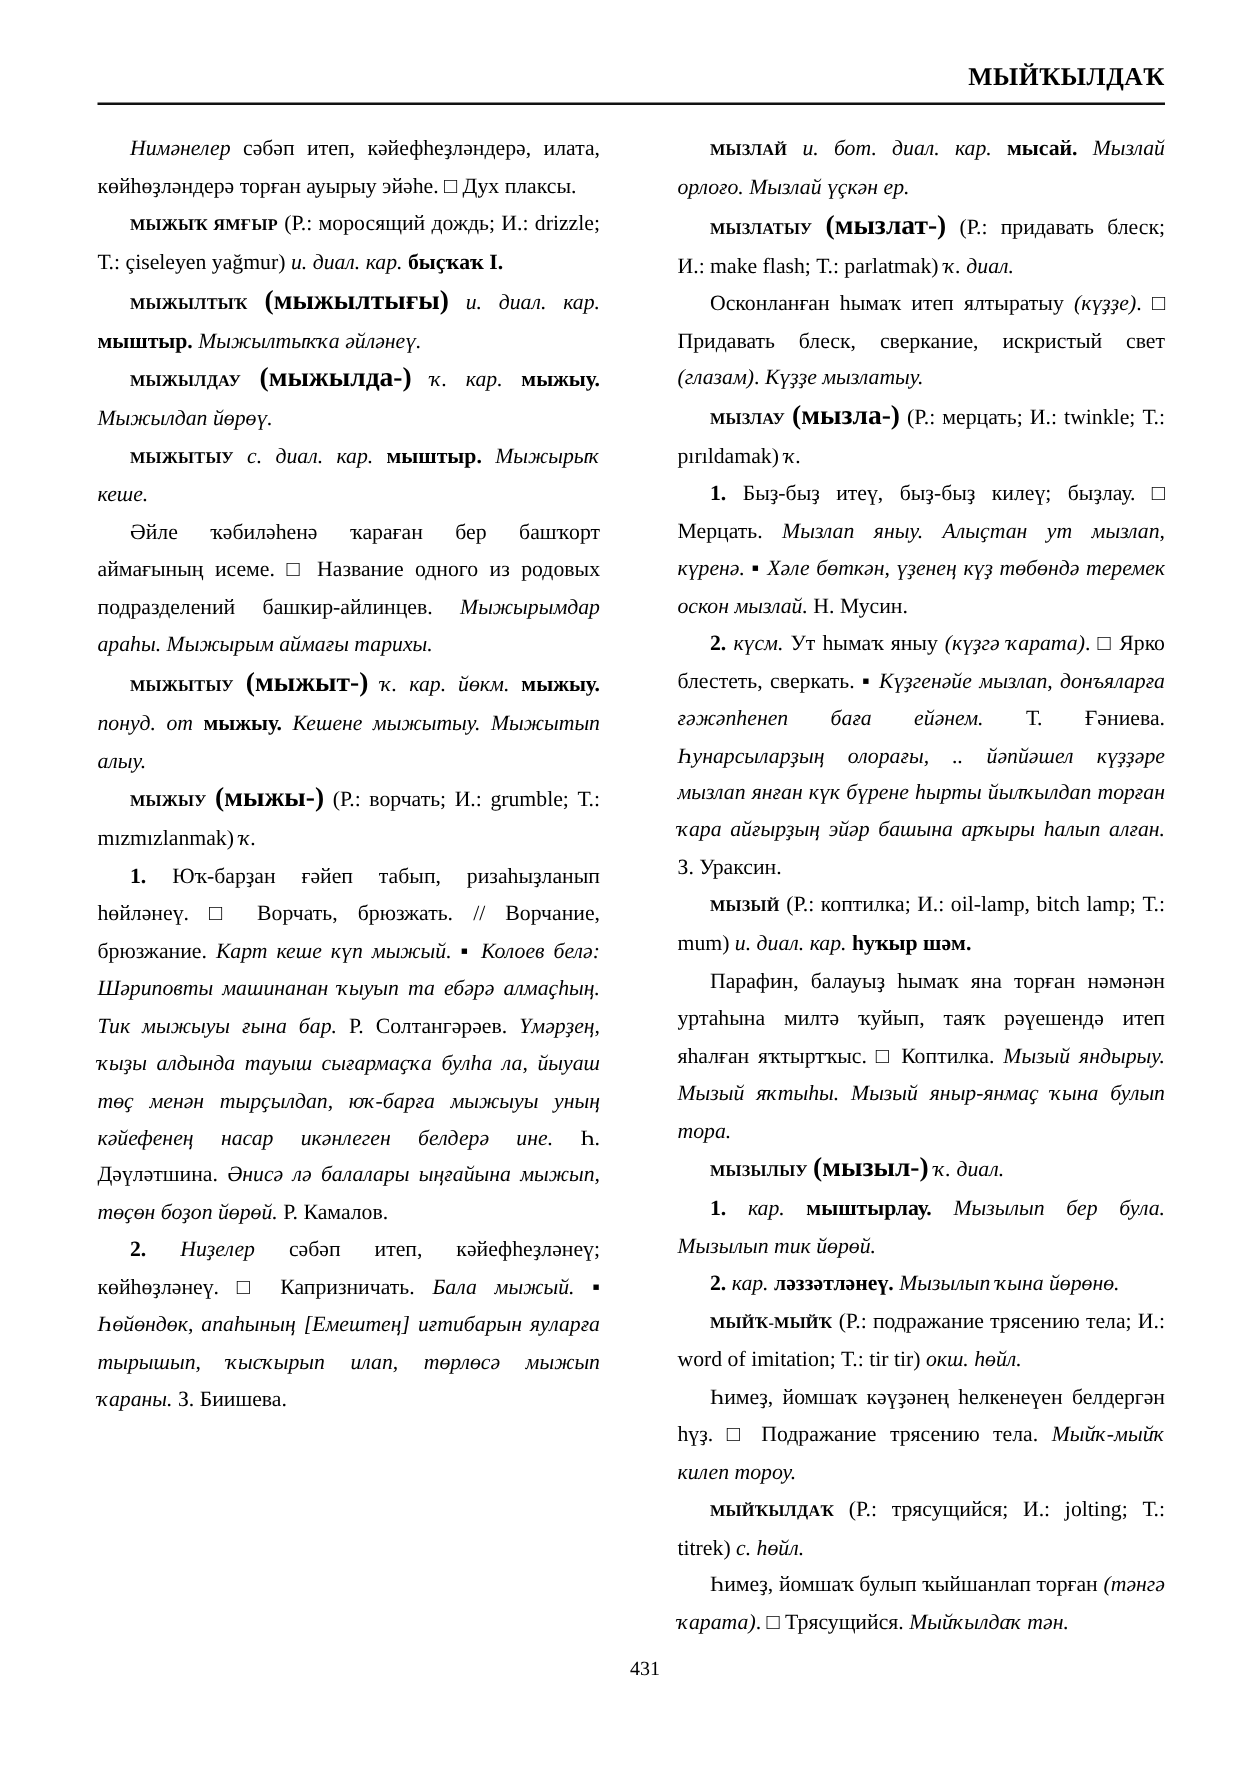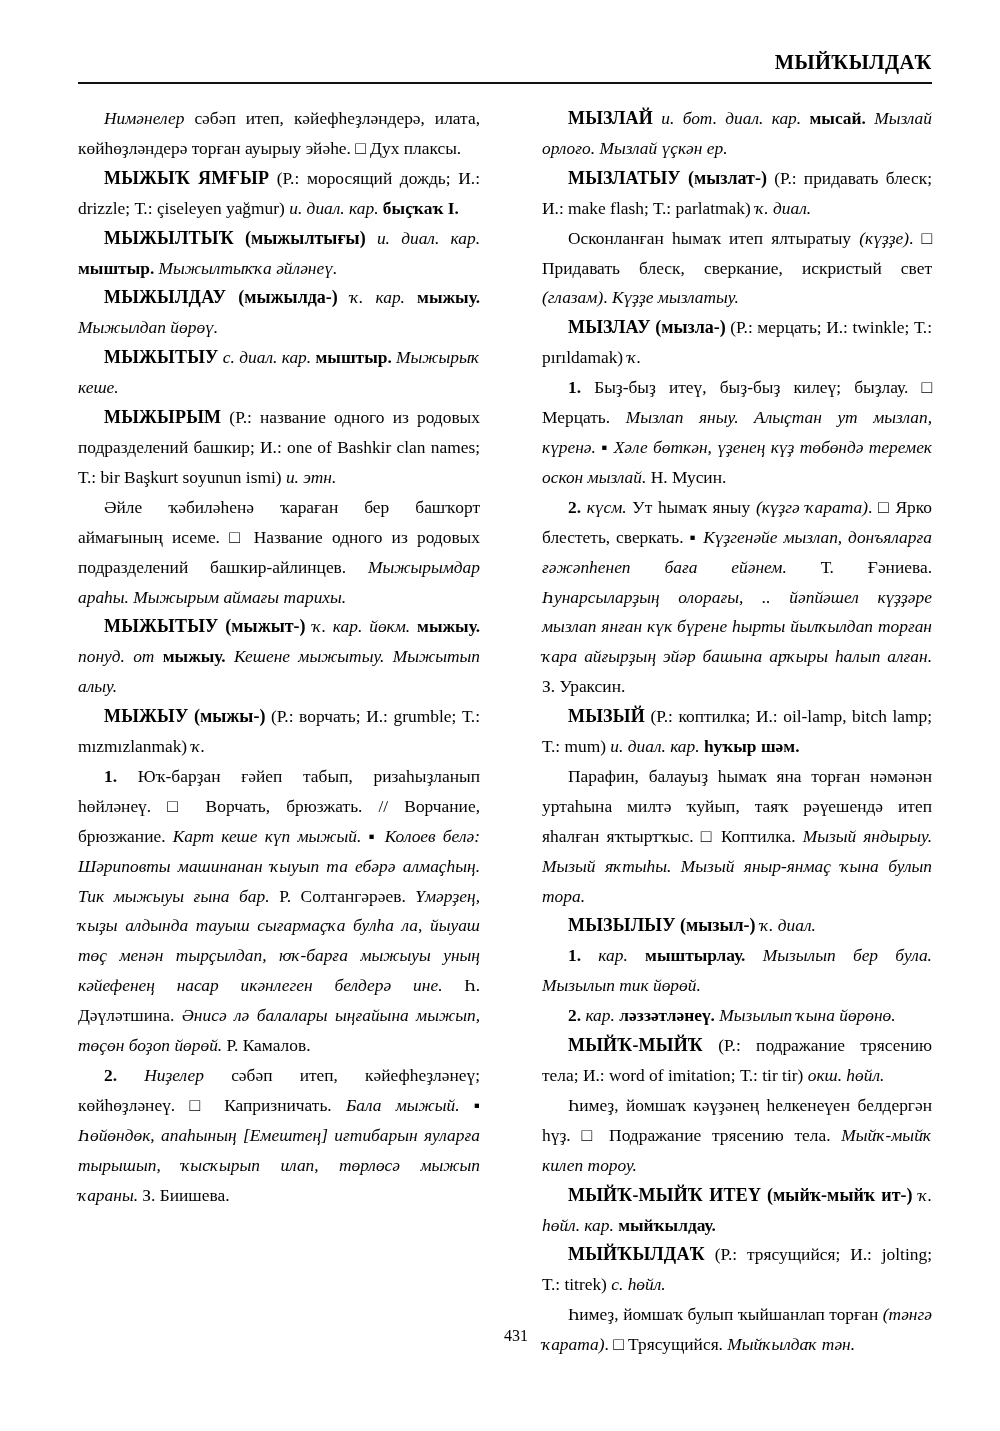--- a/index.html
+++ b/index.html
@@ -68,26 +68,26 @@
   p.e {
     margin: 0;
     padding: 0;
     text-indent: 26px;
   }
 
   b  { font-weight: bold; }
   i  { font-style: italic; }
   .hw {                    
     font-weight: bold;
-    font-size: 18px;
+    font-size: 13px;
     letter-spacing: 0.2px;
   }
   .hwsm {                  
     font-weight: bold;
-    font-size: 18px;
+    font-size: 22px;
   }
 
   
   .folio {
     position: absolute;
     left: 16px;
     top: 1327px;
     width: 1000px;
     text-align: center;
     font-size: 16px;
@@ -103,42 +103,40 @@
     <div class="runrule"></div>
   </div>
 
   <div class="cols">
     <div class="col left" id="col-left">
         <p class="e"><i>Нимәнелер</i> сәбәп итеп, кәйефһеҙләндерә, илата, көйһөҙләндерә торған ауырыу эйәһе. □ Дух плаксы.</p>
         <p class="e"><span class="hw">МЫЖЫҠ ЯМҒЫР</span> (Р.: моросящий дождь; И.: drizzle; Т.: çiseleyen yağmur) <i>и. диал. кар.</i> <b>быҫҡаҡ I.</b></p>
         <p class="e"><span class="hw">МЫЖЫЛТЫҠ</span> <span class="hwsm">(мыжылтығы)</span> <i>и. диал. кар.</i> <b>мыштыр.</b> <i>Мыжылтыҡҡа әйләнеү.</i></p>
         <p class="e"><span class="hw">МЫЖЫЛДАУ</span> <span class="hwsm">(мыжылда-)</span> <i>ҡ. кар.</i> <b>мыжыу.</b> <i>Мыжылдап йөрөү.</i></p>
         <p class="e"><span class="hw">МЫЖЫТЫУ</span> <i>с. диал. кар.</i> <b>мыштыр.</b> <i>Мыжырыҡ кеше.</i></p>
-        <p class="e"><span class="hw">МЫЖЫРЫМ</span> (Р.: название одного из родовых подразделений башкир; И.: one of Bashkir clan names; Т.: bir Başkurt soyunun ismi) <i>и. этн.</i></p>
         <p class="e">Әйле ҡәбиләһенә ҡараған бер башҡорт аймағының исеме. □ Название одного из родовых подразделений башкир-айлинцев. <i>Мыжырымдар араһы. Мыжырым аймағы тарихы.</i></p>
         <p class="e"><span class="hw">МЫЖЫТЫУ</span> <span class="hwsm">(мыжыт-)</span> <i>ҡ. кар. йөкм.</i> <b>мыжыу.</b> <i>понуд. от</i> <b>мыжыу.</b> <i>Кешене мыжытыу. Мыжытып алыу.</i></p>
         <p class="e"><span class="hw">МЫЖЫУ</span> <span class="hwsm">(мыжы-)</span> (Р.: ворчать; И.: grumble; Т.: mızmızlanmak) <i>ҡ.</i></p>
         <p class="e"><b>1.</b> Юҡ-барҙан ғәйеп табып, ризаһыҙланып һөйләнеү. □ Ворчать, брюзжать. // Ворчание, брюзжание. <i>Карт кеше күп мыжый.</i> ▪ <i>Колоев белә: Шәриповты машинанан ҡыуып та ебәрә алмаҫһың. Тик мыжыуы ғына бар.</i> Р. Солтангәрәев. <i>Үмәрҙең, ҡыҙы алдында тауыш сығармаҫҡа булһа ла, йыуаш төҫ менән тырҫылдап, юҡ-барға мыжыуы уның кәйефенең насар икәнлеген белдерә ине.</i> Һ. Дәүләтшина. <i>Әнисә лә балалары ыңғайына мыжып, төҫөн боҙоп йөрөй.</i> Р. Камалов.</p>
         <p class="e"><b>2.</b> <i>Ниҙелер</i> сәбәп итеп, кәйефһеҙләнеү; көйһөҙләнеү. □ Капризничать. <i>Бала мыжый.</i> ▪ <i>Һөйөндөк, апаһының [Емештең] иғтибарын яуларға тырышып, ҡысҡырып илап, төрлөсә мыжып ҡараны.</i> З. Биишева.</p>
       </div>
     <div class="col right" id="col-right">
         <p class="e"><span class="hw">МЫЗЛАЙ</span> <i>и. бот. диал. кар.</i> <b>мысай.</b> <i>Мызлай орлоғо. Мызлай үçкән ер.</i></p>
         <p class="e"><span class="hw">МЫЗЛАТЫУ</span> <span class="hwsm">(мызлат-)</span> (Р.: придавать блеск; И.: make flash; Т.: parlatmak) <i>ҡ. диал.</i></p>
         <p class="e">Осконланған һымаҡ итеп ялтыратыу <i>(күҙҙе)</i>. □ Придавать блеск, сверкание, искристый свет <i>(глазам)</i>. <i>Күҙҙе мызлатыу.</i></p>
         <p class="e"><span class="hw">МЫЗЛАУ</span> <span class="hwsm">(мызла-)</span> (Р.: мерцать; И.: twinkle; Т.: pırıldamak) <i>ҡ.</i></p>
         <p class="e"><b>1.</b> Быҙ-быҙ итеү, быҙ-быҙ килеү; быҙлау. □ Мерцать. <i>Мызлап яныу. Алыҫтан ут мызлап, күренә.</i> ▪ <i>Хәле бөткән, үҙенең күҙ төбөндә теремек оскон мызлай.</i> Н. Мусин.</p>
         <p class="e"><b>2.</b> <i>күсм.</i> Ут һымаҡ яныу <i>(күҙгә ҡарата)</i>. □ Ярко блестеть, сверкать. ▪ <i>Күҙгенәйе мызлап, донъяларға ғәжәпһенеп баға ейәнем.</i> Т. Ғәниева. <i>Һунарсыларҙың олорағы, .. йәпйәшел күҙҙәре мызлап янған күк бүрене һырты йылҡылдап торған ҡара айғырҙың эйәр башына арҡыры һалып алған.</i> З. Ураксин.</p>
         <p class="e"><span class="hw">МЫЗЫЙ</span> (Р.: коптилка; И.: oil-lamp, bitch lamp; Т.: mum) <i>и. диал. кар.</i> <b>һуҡыр шәм.</b></p>
         <p class="e">Парафин, балауыҙ һымаҡ яна торған нәмәнән уртаһына милтә ҡуйып, таяҡ рәүешендә итеп яһалған яҡтыртҡыс. □ Коптилка. <i>Мызый яндырыу. Мызый яҡтыһы. Мызый яныр-янмаҫ ҡына булып тора.</i></p>
         <p class="e"><span class="hw">МЫЗЫЛЫУ</span> <span class="hwsm">(мызыл-)</span> <i>ҡ. диал.</i></p>
         <p class="e"><b>1.</b> <i>кар.</i> <b>мыштырлау.</b> <i>Мызылып бер була. Мызылып тик йөрөй.</i></p>
         <p class="e"><b>2.</b> <i>кар.</i> <b>ләззәтләнеү.</b> <i>Мызылып ҡына йөрөнө.</i></p>
         <p class="e"><span class="hw">МЫЙҠ-МЫЙҠ</span> (Р.: подражание трясению тела; И.: word of imitation; Т.: tir tir) <i>окш. һөйл.</i></p>
         <p class="e">Һимеҙ, йомшаҡ кәүҙәнең һелкенеүен белдергән һүҙ. □ Подражание трясению тела. <i>Мыйҡ-мыйҡ килеп тороу.</i></p>
-        <p class="e"><span class="hw">МЫЙҠ-МЫЙҠ ИТЕҮ</span> <span class="hwsm">(мыйҡ-мыйҡ ит-)</span> <i>ҡ. һөйл. кар.</i> <b>мыйҡылдау.</b></p>
         <p class="e"><span class="hw">МЫЙҠЫЛДАҠ</span> (Р.: трясущийся; И.: jolting; Т.: titrek) <i>с. һөйл.</i></p>
         <p class="e">Һимеҙ, йомшаҡ булып ҡыйшанлап торған <i>(тәнгә ҡарата)</i>. □ Трясущийся. <i>Мыйҡылдаҡ тән.</i></p>
       </div>
   </div>
 
   <div class="folio">431</div>
 
 </div>
 
 </body></html>

